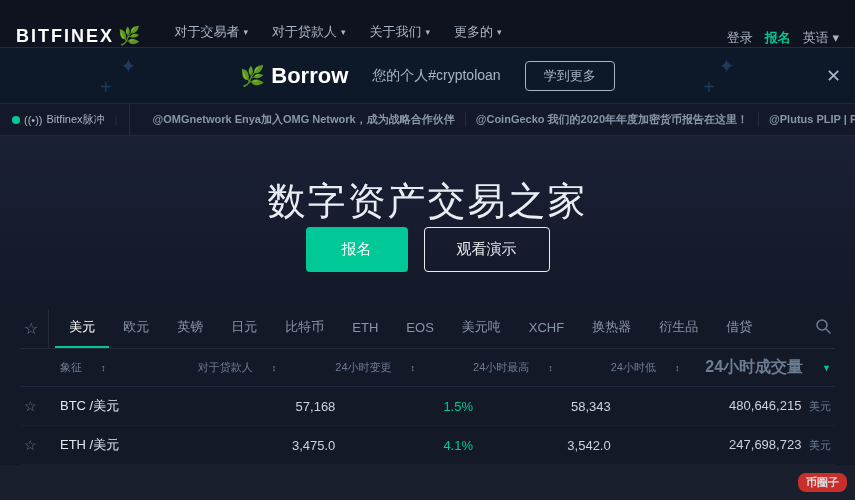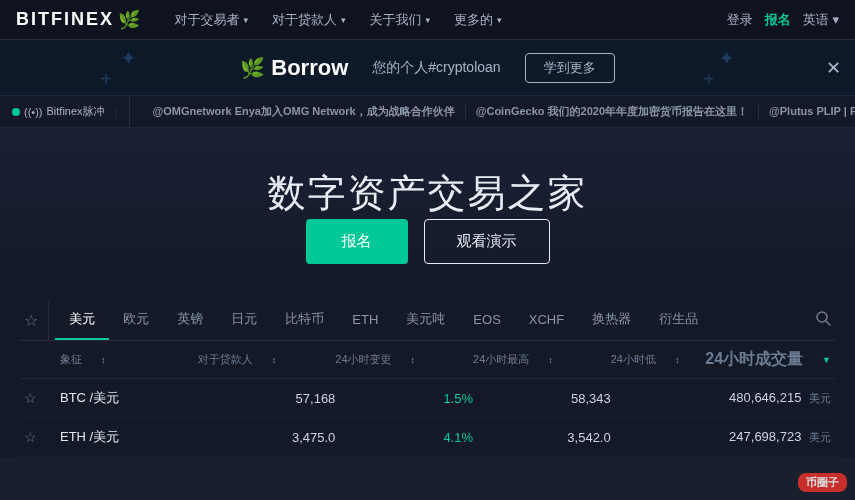--- a/index.html
+++ b/index.html
@@ -8,23 +8,23 @@
       background: #1a1f2e;
       color: #fff;
       width: 855px;
       height: 500px;
       overflow: hidden;
     }
 
     
     .navbar {
       display: flex;
-      align-items: center;
+      align-items: flex-end;
       background: #0f1320;
-      height: 40px;
+      height: 48px;
       padding: 0 16px;
       border-bottom: 1px solid #252d3d;
     }
     .logo {
       display: flex;
       align-items: center;
       gap: 4px;
       margin-right: 24px;
     }
     .logo-text {
@@ -342,25 +342,26 @@
 <div class="market-section">
 
   <div class="market-tabs">
     <div class="star-btn">☆</div>
     <div class="tab active">美元</div>
     <div class="tab">欧元</div>
     <div class="tab">英镑</div>
     <div class="tab">日元</div>
     <div class="tab">比特币</div>
     <div class="tab">ETH</div>
+    <div class="tab">EOS</div>
     <div class="tab">美元吨</div>
-    <div class="tab">EOS</div>
     <div class="tab">XCHF</div>
     <div class="tab">换热器</div>
     <div class="tab">衍生品</div>
+    <div class="tab">借贷</div>
     <div class="search-btn">
       <svg width="16" height="16" viewBox="0 0 16 16" fill="none">
         <circle cx="7" cy="7" r="5" stroke="#6b7c93" stroke-width="1.5"></circle>
         <line x1="11" y1="11" x2="15" y2="15" stroke="#6b7c93" stroke-width="1.5" stroke-linecap="round"></line>
       </svg>
     </div>
   </div>
 
   <div class="table-header">
     <div class="th"></div>

